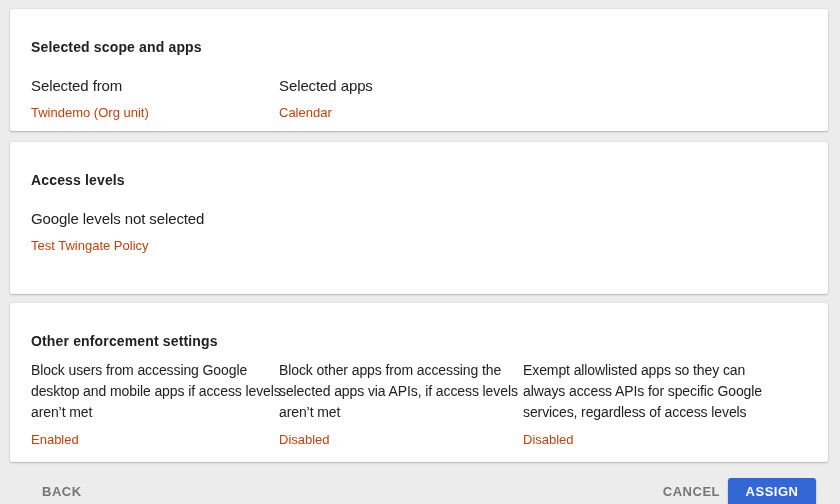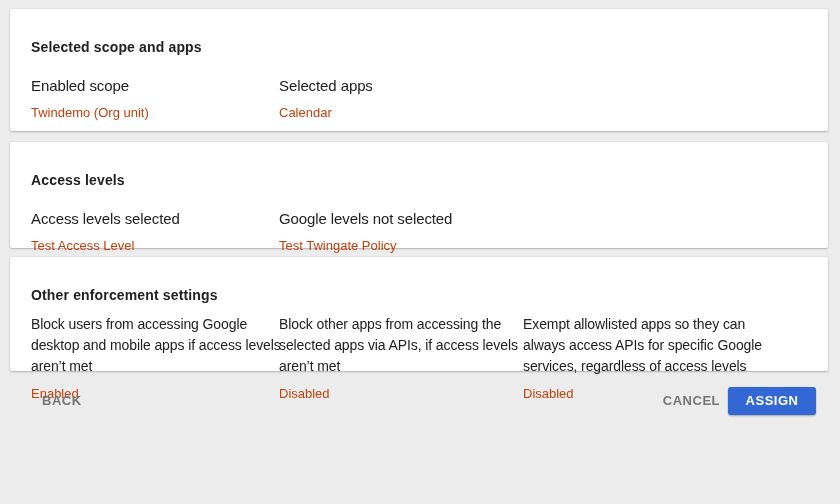--- a/index.html
+++ b/index.html
@@ -12,22 +12,22 @@
   .page { padding: 9px 12px 0 10px; }
 
   .card {
     background: #ffffff;
     border-radius: 2px;
     box-shadow: 0 1px 2px rgba(0,0,0,0.22), 0 0 0 1px rgba(0,0,0,0.03);
     padding: 0 21px;
     width: 818px;
   }
   .card-scope  { height: 122px; }
-  .card-levels { height: 106px; margin-top: 11px; }
-  .card-enforcement { height: 114px; margin-top: 9px; }
+  .card-levels { height: 152px; margin-top: 11px; }
+  .card-enforcement { height: 159px; margin-top: 9px; }
 
   .card-title {
     padding-top: 30px;
     font-size: 14px;
     font-weight: bold;
     color: #212121;
     letter-spacing: 0.15px;
     line-height: 16px;
   }
 
@@ -97,37 +97,33 @@
 </style>
 </head>
 <body>
 
 <div class="page">
 
   <section class="card card-scope">
     <div class="card-title">Selected scope and apps</div>
     <div class="fields">
       <div class="field">
-        <div class="field-label">Enabled scope</div>
+        <div class="field-label">Selected from</div>
         <div class="field-value">Twindemo (Org unit)</div>
       </div>
       <div class="field">
         <div class="field-label">Selected apps</div>
         <div class="field-value">Calendar</div>
       </div>
     </div>
   </section>
 
   <section class="card card-levels">
     <div class="card-title">Access levels</div>
     <div class="fields">
-      <div class="field">
-        <div class="field-label">Access levels selected</div>
-        <div class="field-value">Test Access Level</div>
-      </div>
       <div class="field">
         <div class="field-label">Google levels not selected</div>
         <div class="field-value">Test Twingate Policy</div>
       </div>
     </div>
   </section>
 
   <section class="card card-enforcement">
     <div class="card-title">Other enforcement settings</div>
     <div class="fields">

